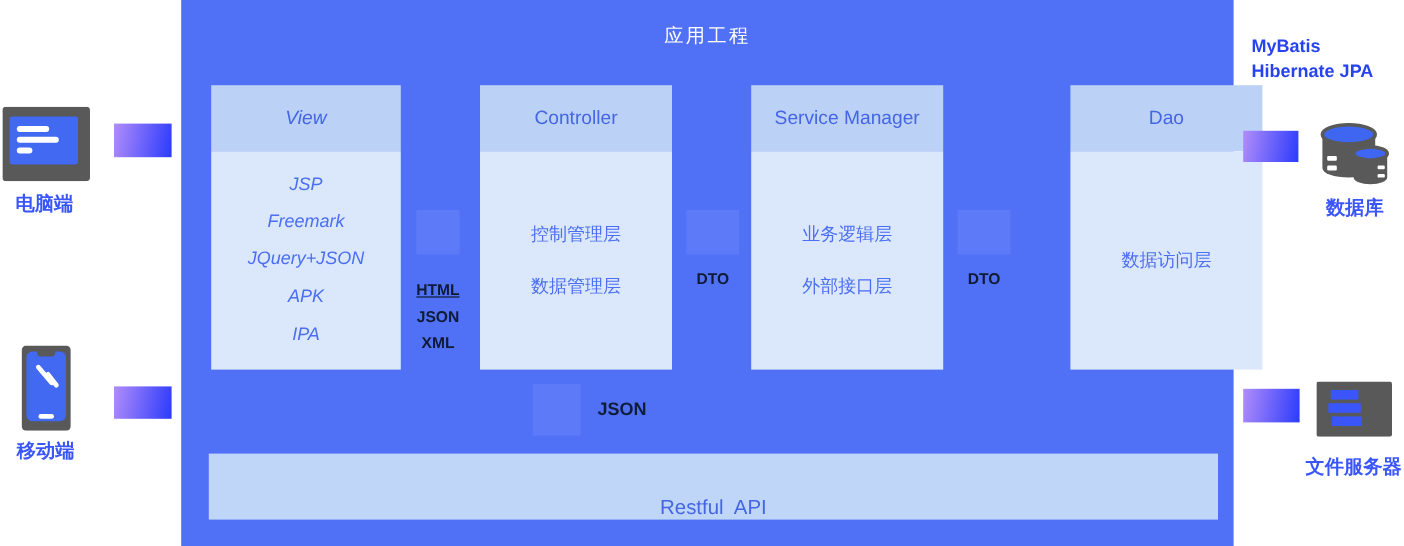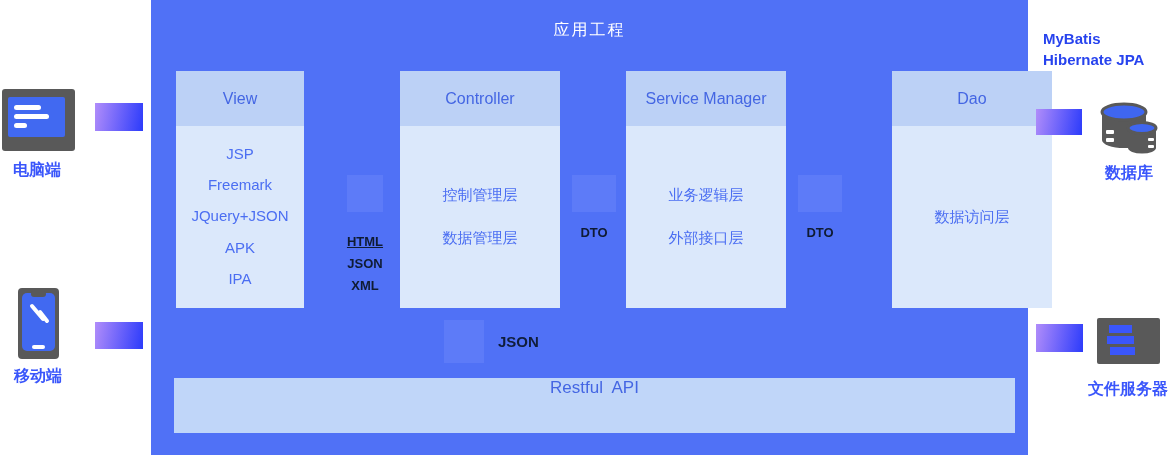--- a/index.html
+++ b/index.html
@@ -5,21 +5,21 @@
   html,body{margin:0;padding:0;background:#ffffff;}
   body{width:1170px;height:455px;font-family:"Liberation Sans",sans-serif;-webkit-font-smoothing:antialiased;}
   .canvas{position:relative;width:1170px;height:455px;overflow:hidden;background:#ffffff;}
 
   
   .container{position:absolute;left:151px;top:0;width:877px;height:455px;background:#5071f6;}
   .app-title{position:absolute;top:20px;left:0;width:100%;text-align:center;color:#ffffff;font-size:16px;letter-spacing:2px;}
 
   
   .col{position:absolute;top:71px;height:237px;}
-  .col-view{left:25px;width:128px;}
+  .col-view{left:25px;width:158px;font-style:italic;}
   .col-controller{left:249px;width:160px;}
   .col-service{left:475px;width:160px;}
   .col-dao{left:701px;width:160px;padding-left:40px;}
   .col-header{height:55px;background:#bcd1f6;display:flex;align-items:center;justify-content:center;
               color:#4466e3;font-size:16px;}
   .col-body{height:182px;background:#dbe8fb;display:flex;flex-direction:column;align-items:center;
             color:#4b6ef2;font-size:15px;}
   .col-body.list{justify-content:space-around;padding:12px 0 14px 0;height:156px;}
   .col-body.pair{justify-content:center;gap:24px;}
   .col-body.single{justify-content:center;}
@@ -35,21 +35,21 @@
   .conn-label{color:#0f1b33;font-weight:700;font-size:13px;line-height:22px;white-space:nowrap;}
   .conn-1 .conn-label:first-of-type{margin-top:19px;text-decoration:underline;}
   .conn-2 .conn-label,.conn-3 .conn-label{margin-top:10px;}
 
   
   .json-rect{position:absolute;left:293px;top:320px;width:40px;height:43px;background:#5d7bf8;}
   .json-label{position:absolute;left:347px;top:333px;color:#101d3a;font-weight:700;font-size:15px;}
 
   
   .restful-bar{position:absolute;left:23px;top:378px;width:841px;height:55px;background:#c0d6f9;
-               display:flex;align-items:flex-start;justify-content:center;color:#4466e3;font-size:17px;white-space:pre;}
+               display:flex;align-items:flex-end;justify-content:center;color:#4466e3;font-size:17px;white-space:pre;}
 
   
   .ext-label{position:absolute;color:#3a56fb;font-weight:700;font-size:16px;white-space:nowrap;}
   .arrow{position:absolute;background:linear-gradient(100deg,#b18dfa 0%,#2b3bfb 100%);}
   .arrow-1{left:95px;top:103px;width:48px;height:28px;}
   .arrow-2{left:95px;top:322px;width:48px;height:27px;}
   .arrow-3{left:1036px;top:109px;width:46px;height:26px;}
   .arrow-4{left:1036px;top:324px;width:47px;height:28px;}
   .icon{position:absolute;}
   .icon-desktop{left:2px;top:89px;}

